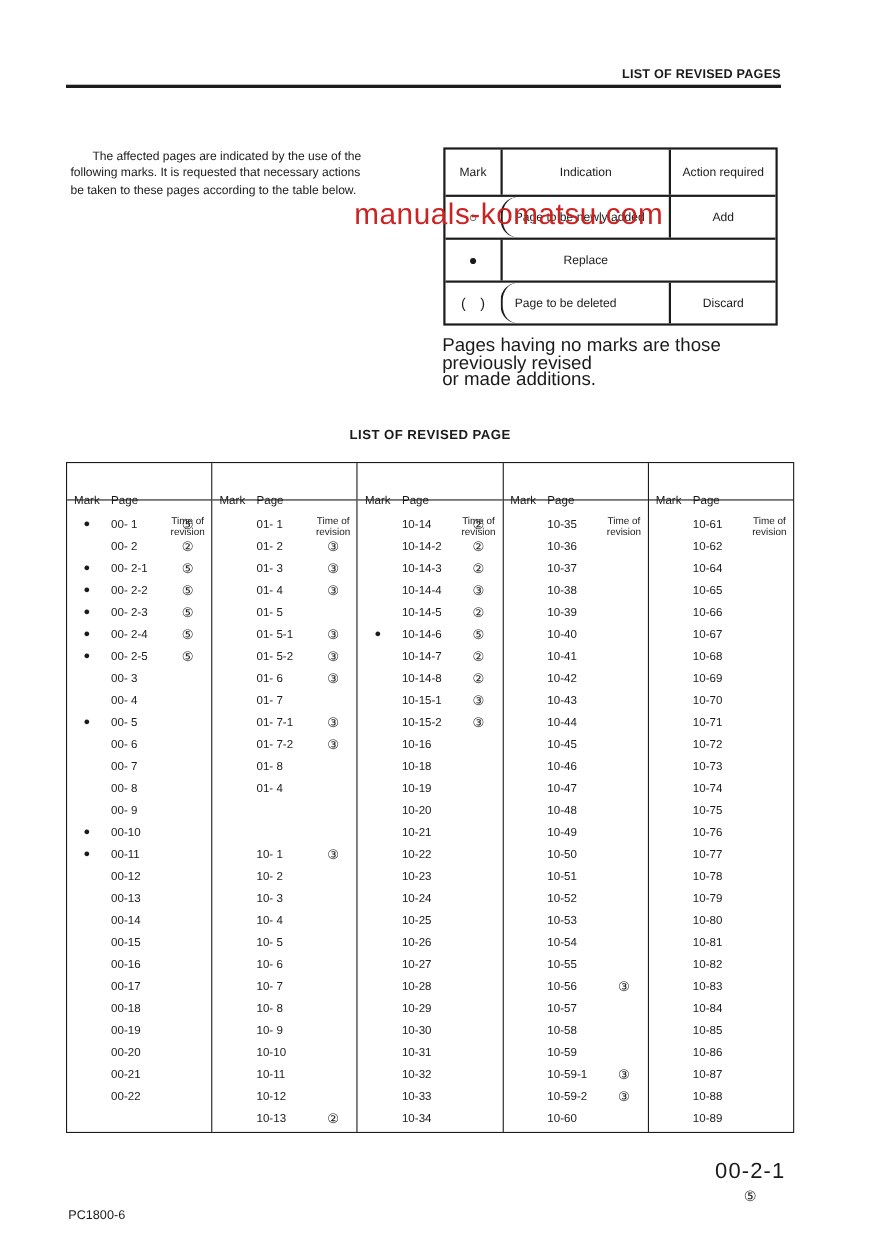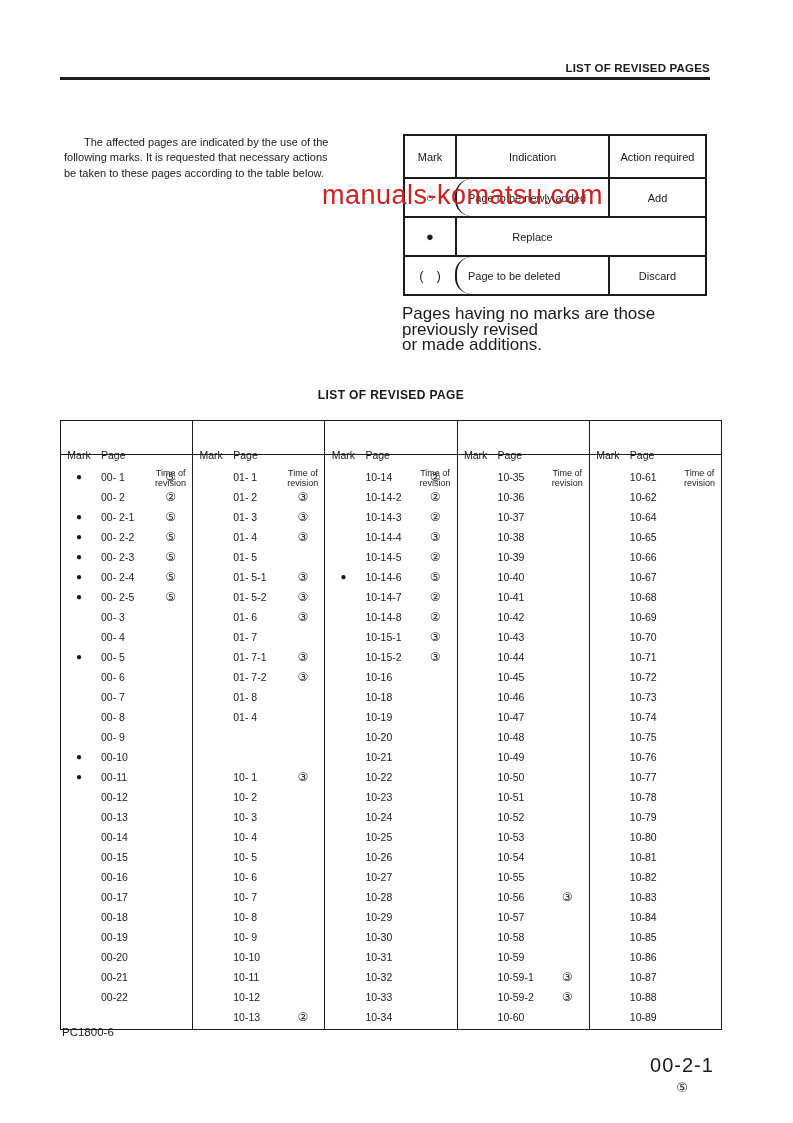--- a/index.html
+++ b/index.html
@@ -86,21 +86,21 @@
   .g-body { padding-top: 12px; }
   .g-row {
     display: grid; grid-template-columns: 36px 52px 1fr;
     height: 20px; line-height: 20px; font-size: 10.5px;
   }
   .c-mark { text-align: center; font-size: 10px; line-height: 20px; }
   .c-page { padding-left: 4px; white-space: pre; }
   .c-time { text-align: center; font-size: 12px; line-height: 20px; }
 
   
-  .foot-model { position: absolute; left: 62px; top: 1026px; font-size: 11.5px; }
+  .foot-model { position: absolute; left: 62px; top: 1099px; font-size: 11.5px; }
   .foot-page  { position: absolute; left: 648px; top: 1054px; width: 68px; text-align: center; font-size: 20px; letter-spacing: 1px; }
   .foot-rev   { position: absolute; left: 648px; top: 1080px; width: 68px; text-align: center; font-size: 13px; }
 </style>
 </head>
 <body>
 
 <div class="page">
 
   <div class="hdr-title">LIST OF REVISED PAGES</div>
   <div class="hdr-rule"></div>

